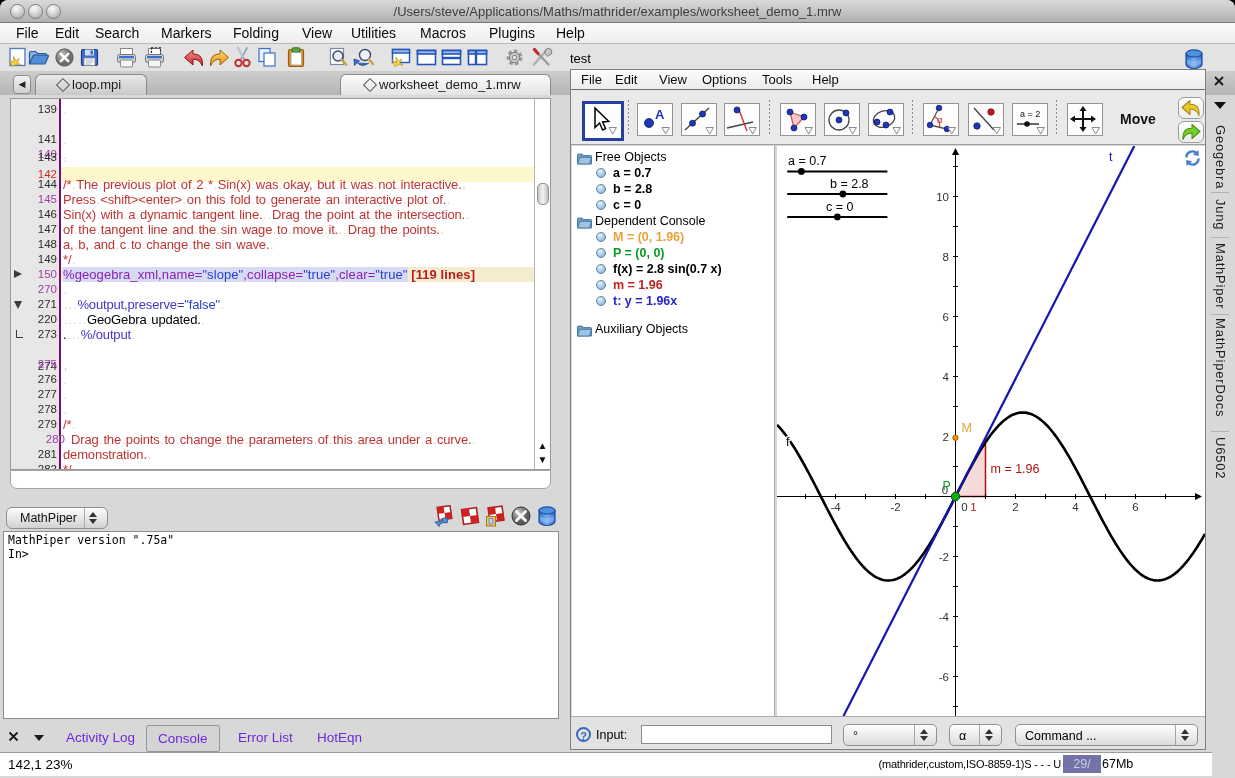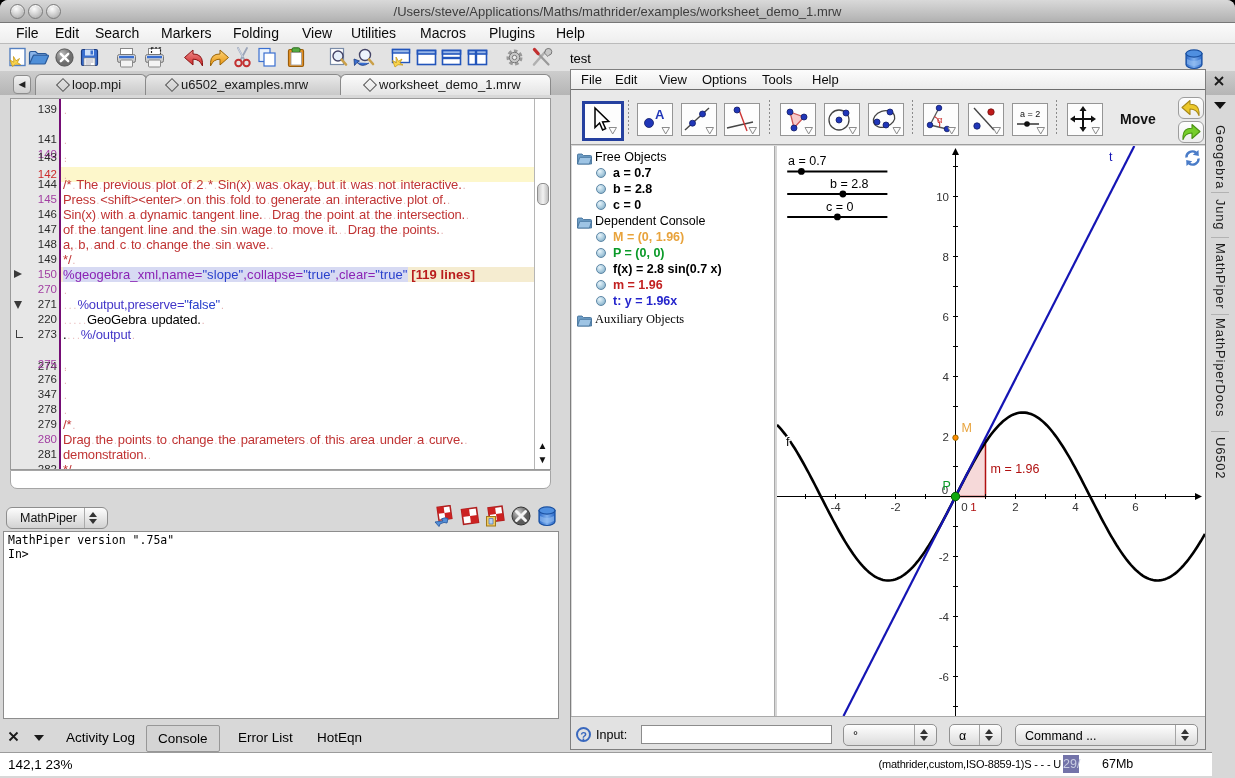--- a/index.html
+++ b/index.html
@@ -83,33 +83,33 @@
   .updown .u{display:block;width:0;height:0;border-bottom:5px solid #333;border-left:4px solid transparent;
     border-right:4px solid transparent;margin-bottom:2px;}
   .updown .d{display:block;width:0;height:0;border-top:5px solid #333;border-left:4px solid transparent;
     border-right:4px solid transparent;}
   .con-icon{position:absolute;top:0;width:22px;height:22px;}
   #console-area{left:3px;top:531px;width:556px;height:188px;background:#fff;border:1px solid #8d8d8d;
     box-sizing:border-box;font-family:"DejaVu Sans Mono",monospace;font-size:11.5px;color:#000;
     line-height:13.5px;padding:2px 0 0 4px;white-space:pre;}
   
   #bottom-tabs{left:0;top:722px;width:560px;height:30px;}
-  .btab{position:absolute;top:3px;font-size:13.5px;color:#000000;padding:5px 11px;}
+  .btab{position:absolute;top:3px;font-size:13.5px;color:#6d28d9;padding:5px 11px;}
   .btab.active{background:#d4d4d4;border:1px solid #979797;border-radius:2px;}
   #bt-close{position:absolute;left:8px;top:9px;width:11px;height:11px;}
   #bt-close svg{display:block}
   #bt-menu{position:absolute;left:34px;top:13px;width:0;height:0;border-top:6px solid #1a1a1a;
     border-left:5.5px solid transparent;border-right:5.5px solid transparent;}
   
   #statusbar{left:0;top:752px;width:1212px;height:23px;background:#fff;border-top:1px solid #9b9b9b;
     font-size:12.5px;color:#000;}
   #status-caret{position:absolute;left:8px;top:4px;font-size:13.5px;}
   #status-right{position:absolute;right:151px;top:5px;white-space:pre;font-size:11px;letter-spacing:-0.2px;}
   #mem-wrap{position:absolute;left:1063px;top:2px;height:18px;font-size:12.5px;}
-  #mem-used{position:absolute;left:0;top:0;width:16px;height:18px;background:#7373a9;color:#c9cde2;
+  #mem-used{position:absolute;left:0;top:0;width:38px;height:18px;background:#7373a9;color:#c9cde2;
     text-align:center;line-height:18px;}
   #mem-total{position:absolute;left:39px;top:0;line-height:18px;color:#000;}
   
   #ggb-title{left:570px;top:51px;font-size:13px;color:#000;}
   #ggb-header-icon{left:1183px;top:48px;width:19px;height:19px;}
   #ggb-frame{left:570px;top:69px;width:636px;height:681px;border:1px solid #7f7f7f;box-sizing:border-box;}
   #ggb-menubar{left:571px;top:70px;width:634px;height:19px;background:linear-gradient(#fcfcfc,#ececec);
     border-bottom:1px solid #6d6d6d;}
   .ggb-menu-item{position:absolute;top:2px;font-size:13px;color:#0a0a0a;}
   #ggb-toolbar{left:571px;top:90px;width:634px;height:55px;background:#e9e9e9;border-bottom:1px solid #9e9e9e;box-sizing:border-box;}
@@ -341,24 +341,20 @@
         </svg>
       </div>
     </div>
 
   <div id="tabbar" class="abs">
     <div id="tab-back">◀</div>
   <div class="etab" style="left: 35px; width: 110px;">
         <span class="dmd" style="left: 22px;"></span>
         <span class="tlabel" style="left: 36px;">loop.mpi</span>
       </div>
-      <div class="etab" style="left: 145px; width: 195px;">
-        <span class="dmd" style="left: 21px;"></span>
-        <span class="tlabel" style="left: 35px;">u6502_examples.mrw</span>
-      </div>
       <div class="etab active" style="left: 340px; width: 209px;">
         <span class="dmd" style="left: 24px;"></span>
         <span class="tlabel" style="left: 38px;">worksheet_demo_1.mrw</span>
       </div>
     </div>
 
   <div id="editor" class="abs">
     <div id="gutter"></div>
     <div id="gutter-line"></div>
     <div id="erows">
@@ -461,34 +457,34 @@
           <span class="gnum mag">275</span>
           <span class="etext"><span class="eol">.</span></span>
         </div>
         <div class="erow" style="top: 273px;">
           <span class="rowbg"></span>
           <span class="gnum ">276</span>
           <span class="etext"><span class="eol">.</span></span>
         </div>
         <div class="erow" style="top: 288px;">
           <span class="rowbg"></span>
-          <span class="gnum ">347</span>
+          <span class="gnum ">277</span>
           <span class="etext"><span class="eol">.</span></span>
         </div>
         <div class="erow" style="top: 303px;">
           <span class="rowbg"></span>
           <span class="gnum ">278</span>
           <span class="etext"><span class="eol">.</span></span>
         </div>
         <div class="erow" style="top: 318px;">
           <span class="rowbg"></span>
           <span class="gnum ">279</span>
           <span class="etext"><span class="seg-cmt">/*</span><span class="eol">.</span></span>
         </div>
-        <div class="erow" style="top: 333px;">
+        <div class="erow" style="top: 333px; margin-left: 8px;">
           <span class="rowbg"></span>
           <span class="gnum mag">280</span>
           <span class="etext"><span class="seg-cmt">Drag</span><span class="sp">.</span><span class="seg-cmt">the</span><span class="sp">.</span><span class="seg-cmt">points</span><span class="sp">.</span><span class="seg-cmt">to</span><span class="sp">.</span><span class="seg-cmt">change</span><span class="sp">.</span><span class="seg-cmt">the</span><span class="sp">.</span><span class="seg-cmt">parameters</span><span class="sp">.</span><span class="seg-cmt">of</span><span class="sp">.</span><span class="seg-cmt">this</span><span class="sp">.</span><span class="seg-cmt">area</span><span class="sp">.</span><span class="seg-cmt">under</span><span class="sp">.</span><span class="seg-cmt">a</span><span class="sp">.</span><span class="seg-cmt">curve.</span><span class="eol">.</span></span>
         </div>
         <div class="erow" style="top: 348px;">
           <span class="rowbg"></span>
           <span class="gnum ">281</span>
           <span class="etext"><span class="seg-cmt">demonstration.</span><span class="eol">.</span></span>
         </div>
         <div class="erow" style="top: 363px;">
@@ -777,21 +773,21 @@
         <span class="alg-label item" style="color:#000000">f(x) = 2.8 sin(0.7 x)</span>
       </div>
       <div class="alg-row" style="top: 131px;">
         <span class="alg-marble"></span>
         <span class="alg-label item" style="color:#c22121">m = 1.96</span>
       </div>
       <div class="alg-row" style="top: 147px;">
         <span class="alg-marble"></span>
         <span class="alg-label item" style="color:#2525cc">t: y = 1.96x</span>
       </div>
-      <div class="alg-row" style="top: 165px; font-family: Liberation Serif, serif;">
+      <div class="alg-row" style="top: 175px;">
         <span class="alg-folder"><svg width="15" height="12" viewBox="0 0 15 12">
             <path d="M0.5,11 L0.5,2 Q0.5,1 1.5,1 L5,1 L6.5,2.5 L13.5,2.5 Q14.5,2.5 14.5,3.5 L14.5,11 Z" fill="#6f9fc8" stroke="#3a6a94" stroke-width="0.8"></path>
             <path d="M0.5,11 L2.5,5 Q2.7,4.3 3.5,4.3 L14.5,4.3 L12.5,11 Z" fill="#9ec4e4" stroke="#3a6a94" stroke-width="0.8"></path>
           </svg></span>
         <span class="alg-label hdr">Auxiliary Objects</span>
       </div>
     </div>
   <div id="ggb-divider" class="abs"></div>
   <div id="ggb-graph" class="abs"><svg width="428" height="570" viewBox="0 0 428 570">
         <polygon points="178.5,350.5 208.5,350.5 208.5,291.7" fill="#f6d9d9"></polygon>

